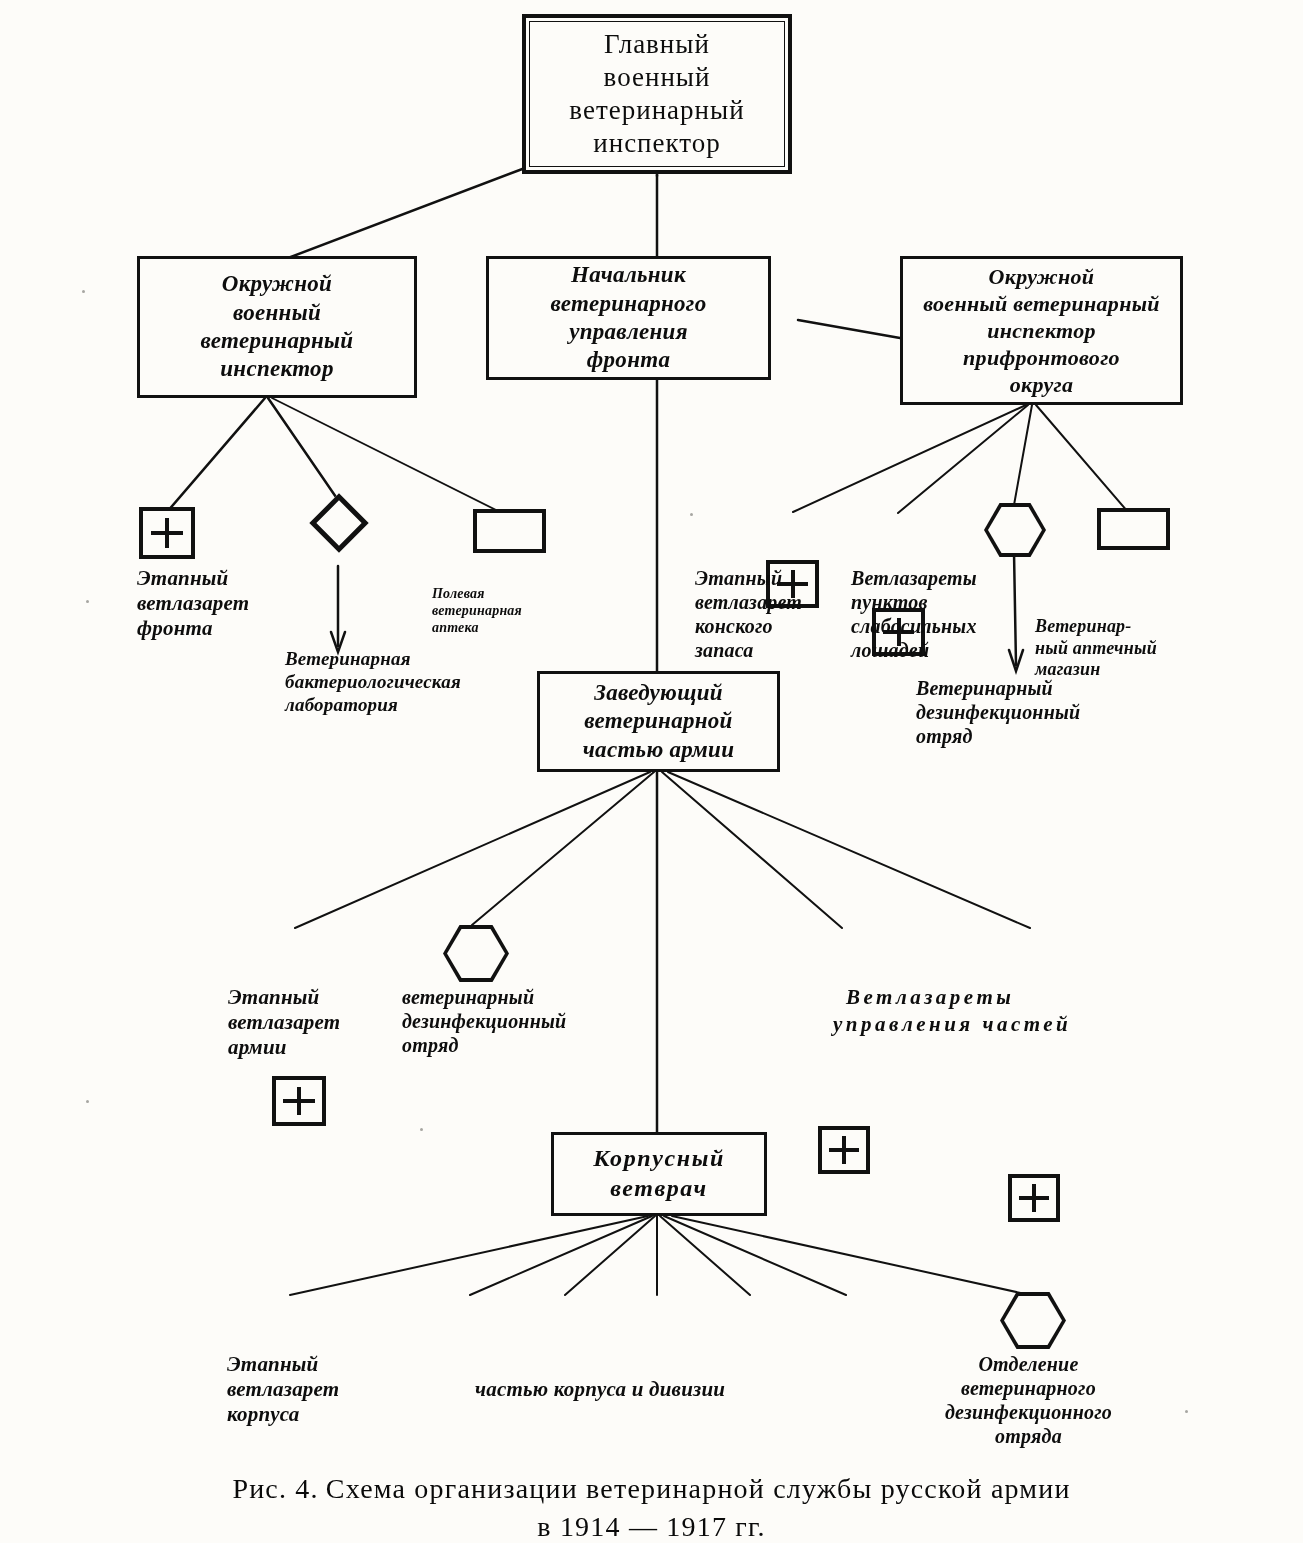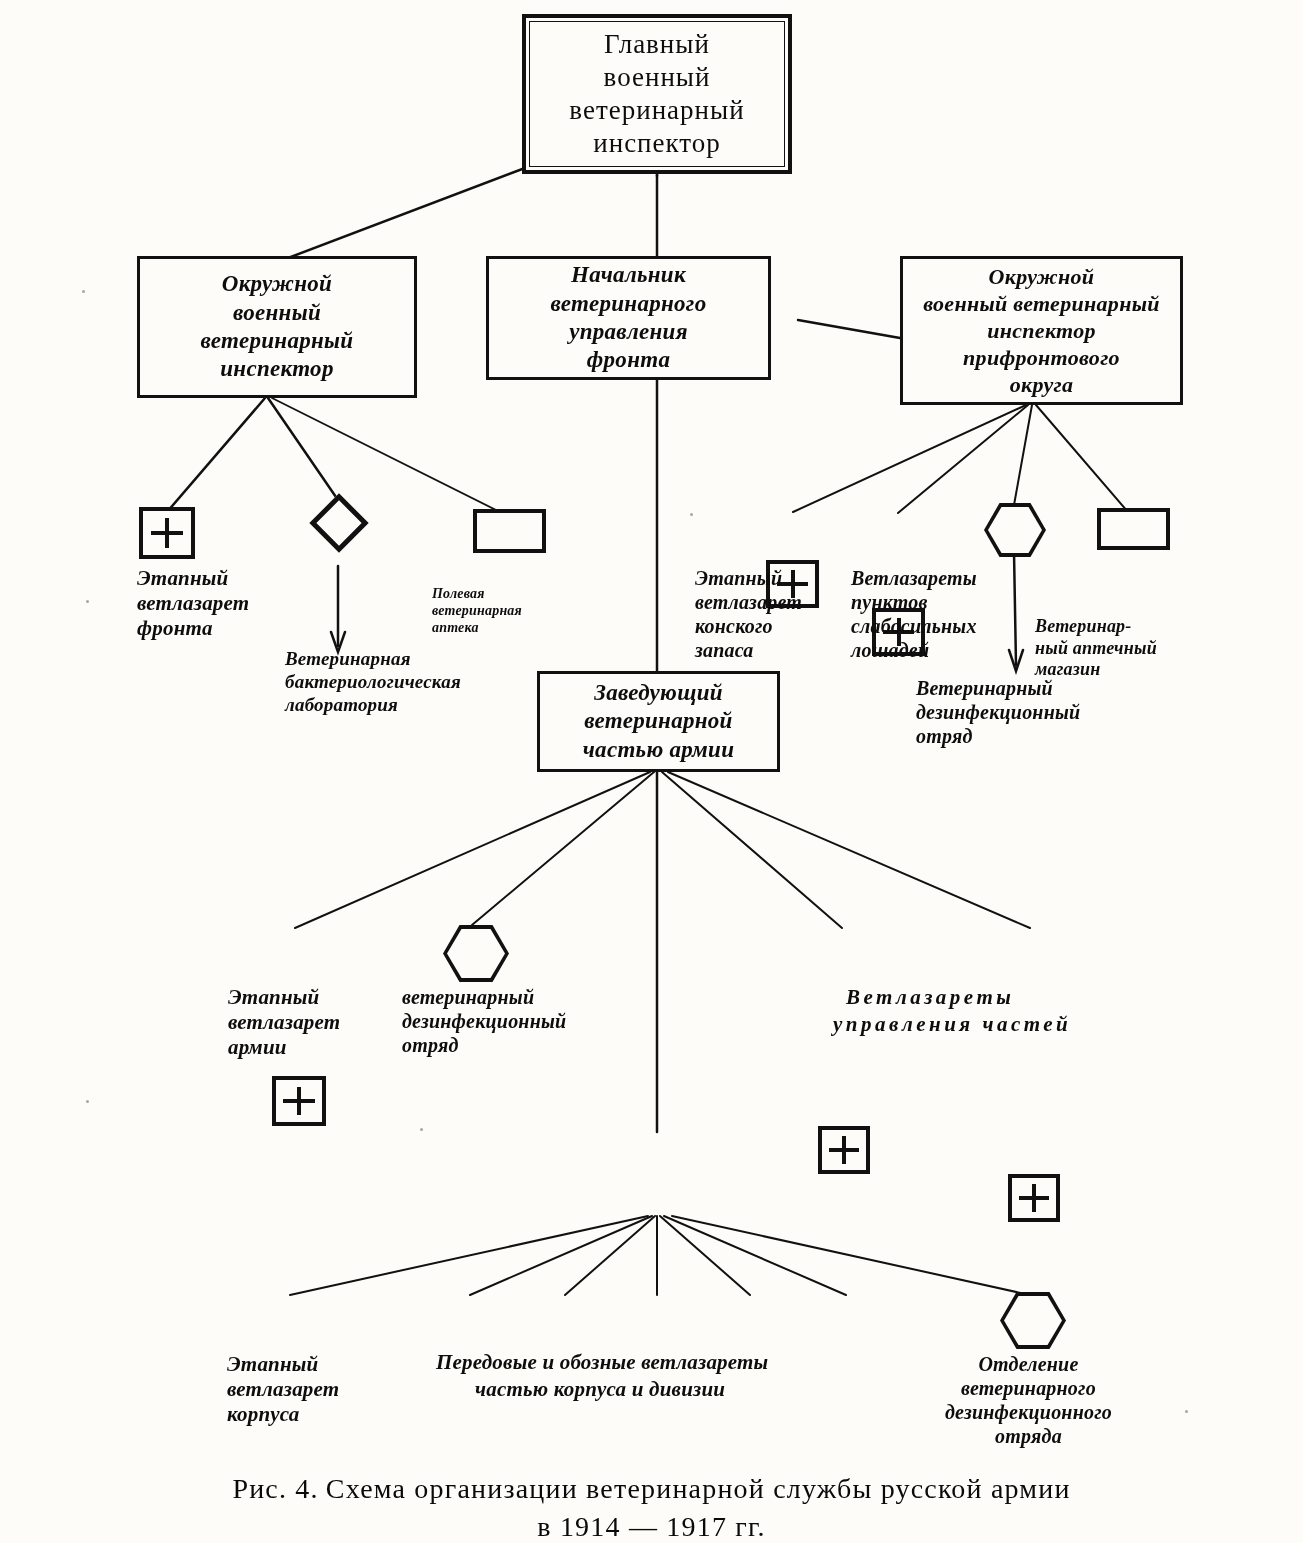--- a/index.html
+++ b/index.html
@@ -144,20 +144,24 @@
 прифронтового
 округа</span>
   </div>
 
   <div class="box" style="left:537px;top:671px;width:243px;height:101px;">
     <span class="txt" style="font-size:23px;">Заведующий
 ветеринарной
 частью  армии</span>
   </div>
 
+  <div class="box" style="left:551px;top:1132px;width:216px;height:84px;">
+    <span class="txt" style="font-size:24px;letter-spacing:1.6px;">Корпусный
+ветврач</span>
+  </div>
 
   <div class="node n-square" style="left:139px;top:507px;width:56px;height:52px;"></div>
   <div class="lbl" style="left:137px;top:566px;font-size:21px;">Этапный
 ветлазарет
 фронта</div>
 
   <div class="node n-diamond" style="left:318px;top:502px;width:42px;height:42px;"></div>
   <div class="lbl" style="left:285px;top:648px;font-size:19px;">Ветеринарная
 бактериологическая
 лаборатория</div>
@@ -209,21 +213,20 @@
 
   <div class="node n-square" style="left:818px;top:928px;width:52px;height:48px;"></div>
   <div class="node n-square" style="left:1008px;top:928px;width:52px;height:48px;"></div>
   <div class="lbl lbl-spaced" style="left:846px;top:985px;font-size:21px;">Ветлазареты</div>
   <div class="lbl lbl-spaced" style="left:833px;top:1012px;font-size:21px;">управления частей</div>
 
   <div class="lbl" style="left:227px;top:1352px;font-size:21px;">Этапный
 ветлазарет
 корпуса</div>
 
-  <div class="lbl" style="left:436px;top:1350px;font-size:21px;">Передовые  и  обозные    ветлазареты</div>
   <div class="lbl" style="left:475px;top:1377px;font-size:21px;">частью  корпуса  и  дивизии</div>
 
   <div class="node n-hex" style="left:1000px;top:1292px;width:66px;height:57px;
               clip-path:polygon(25% 0,75% 0,100% 50%,75% 100%,25% 100%,0 50%);">
     <div class="inner" style="position:absolute;left:4px;top:4px;width:58px;height:49px;
          clip-path:polygon(25% 0,75% 0,100% 50%,75% 100%,25% 100%,0 50%);"></div>
   </div>
   <div class="lbl" style="left:945px;top:1352px;font-size:20px;text-align:center;">Отделение
 ветеринарного
 дезинфекционного

